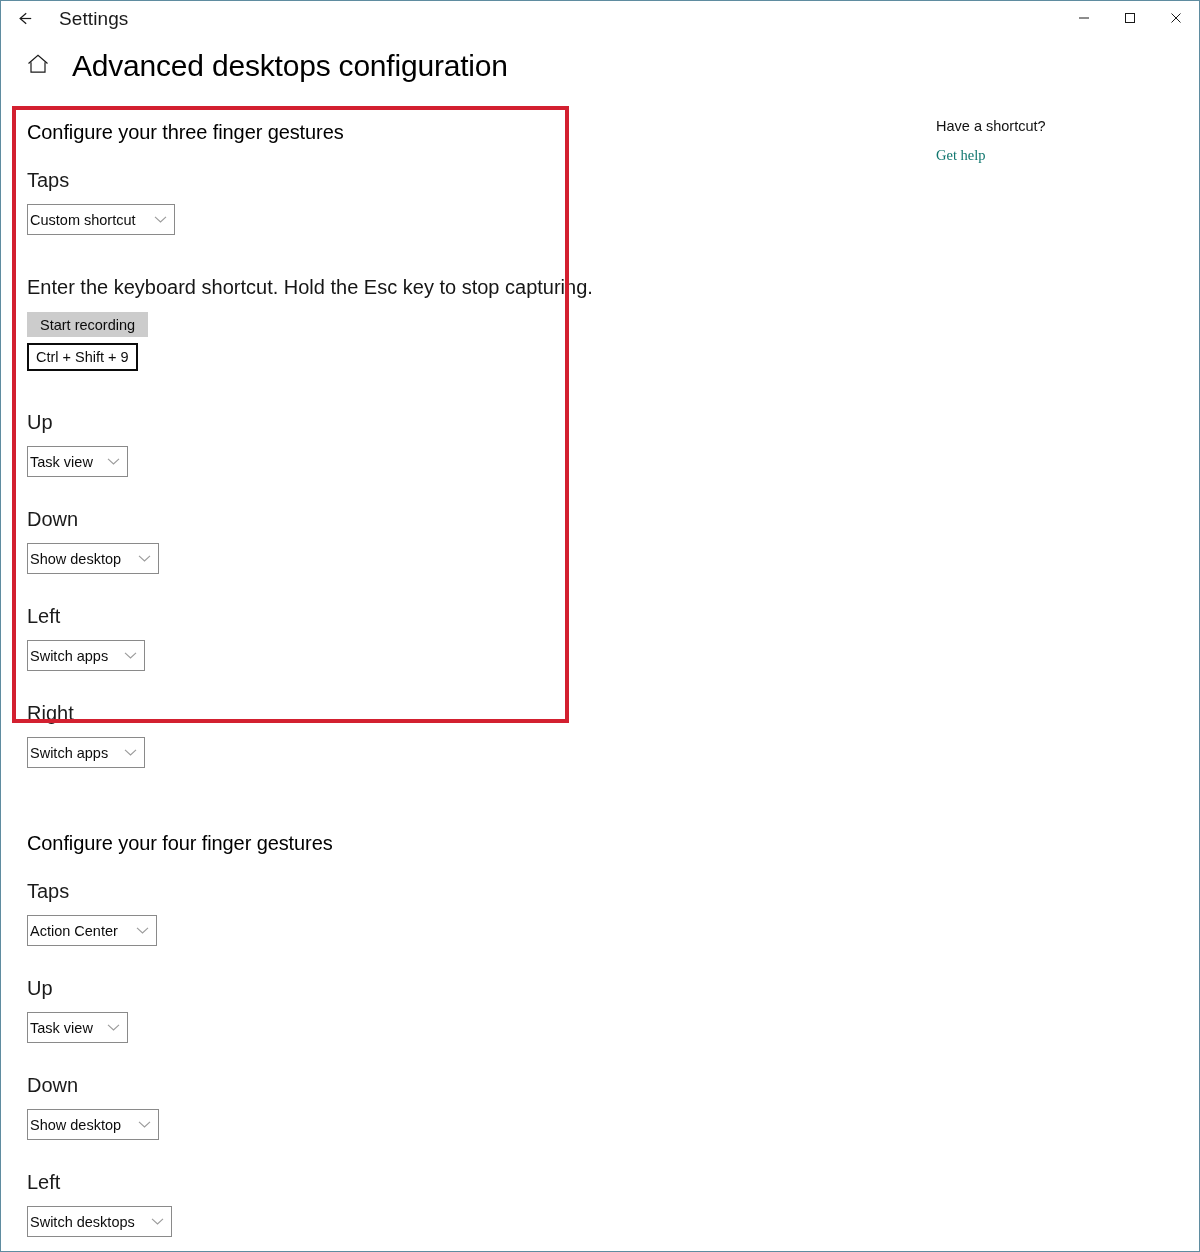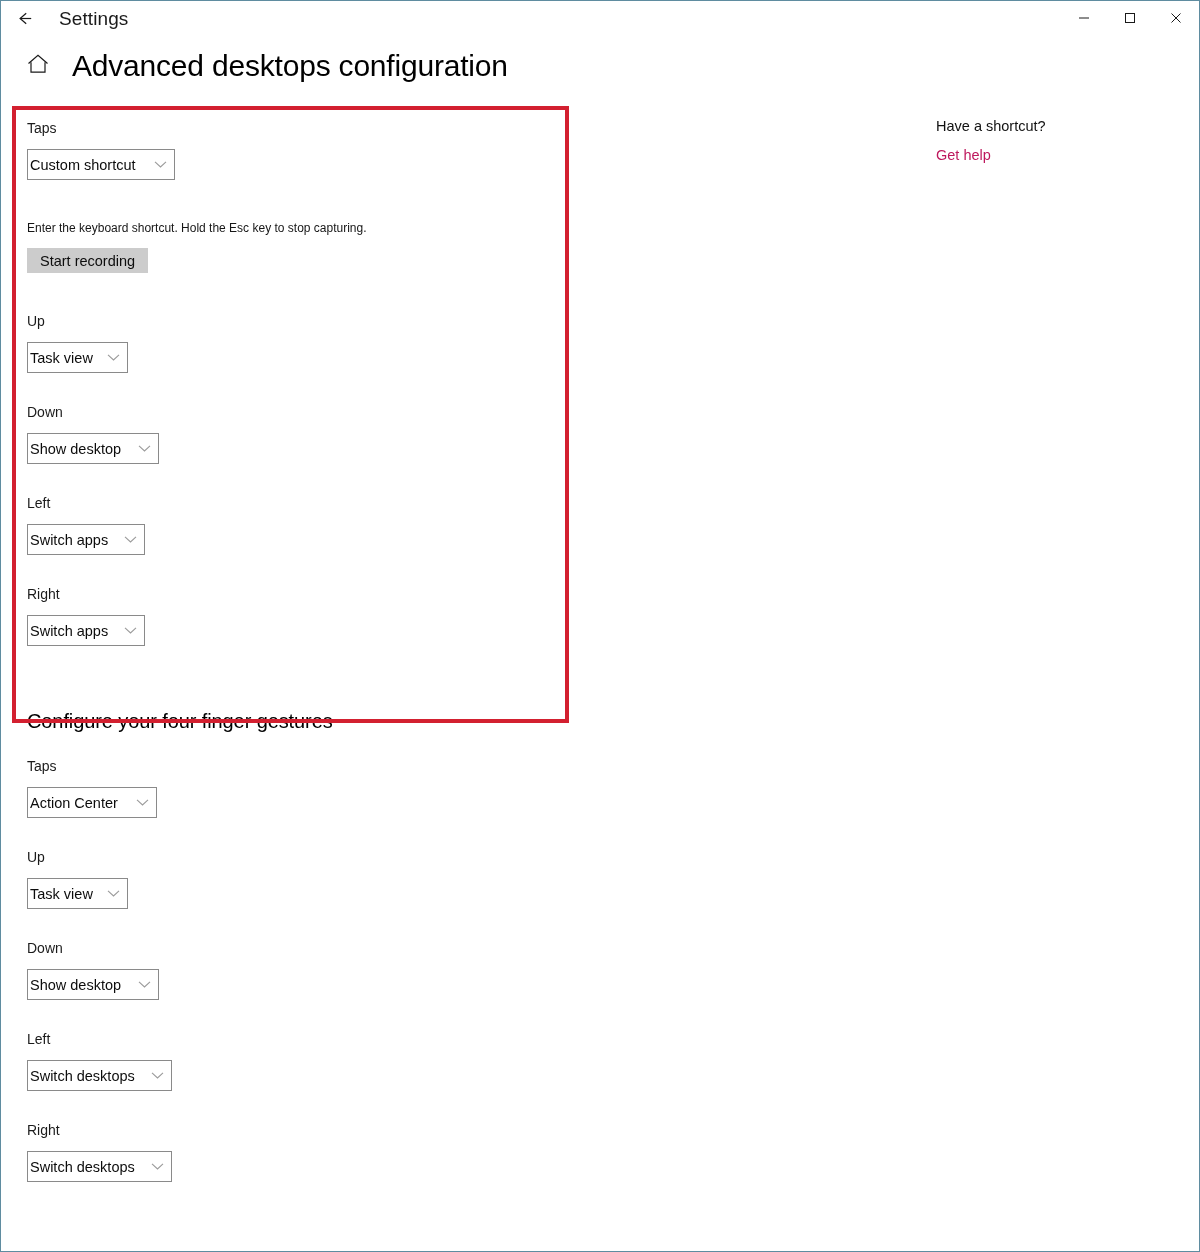--- a/index.html
+++ b/index.html
@@ -119,21 +119,21 @@
   .section-heading {
     font-size: 20px;
     font-weight: 400;
     color: #000000;
     letter-spacing: -0.1px;
     margin: 0;
     padding: 0;
   }
 
   .field-label {
-    font-size: 14px;
+    font-size: 20px;
     color: #1b1b1b;
     line-height: 1;
   }
 
   .combo {
     display: inline-flex;
     align-items: center;
     justify-content: space-between;
     box-sizing: border-box;
     height: 31px;
@@ -148,21 +148,21 @@
     color: #0c0c0c;
     white-space: nowrap;
   }
   .combo-chevron {
     margin-left: 12px;
     display: flex;
     align-items: center;
   }
 
   .hint-text {
-    font-size: 12px;
+    font-size: 20px;
     color: #161616;
     white-space: nowrap;
   }
 
   .record-btn {
     display: inline-flex;
     align-items: center;
     justify-content: center;
     box-sizing: border-box;
     height: 25px;
@@ -198,23 +198,24 @@
   }
   .help-heading {
     font-size: 14.5px;
     color: #111111;
     line-height: 1;
   }
   .help-link {
     display: inline-block;
     margin-top: 13px;
     font-size: 14.5px;
-    color: #be185d;
+    color: #0f766e;
     text-decoration: none;
     cursor: pointer;
+    font-family: Liberation Serif, serif;
   }
 </style>
 </head>
 <body>
 
 <div class="window">
 
   <div class="titlebar">
     <div class="back-btn">
       <span>
@@ -261,37 +262,41 @@
       </span>
     </div>
     <div class="page-title">Advanced desktops configuration</div>
   </div>
 
   <div class="highlight-box"></div>
 
   <div class="content">
 
     <div>
+      <div class="section-heading" style="margin-bottom:26px;">Configure your three finger gestures</div>
 
       <div class="field-label" style="margin-bottom:14px;">Taps</div>
       <div class="combo" style="width:148px;">
         <span class="combo-text">Custom shortcut</span>
         <span class="combo-chevron">
           <svg width="13" height="9" viewBox="0 0 13 9">
               <path d="M1 1.8 L6.5 7 L12 1.8" fill="none" stroke="#9b9b9b" stroke-width="1.1"></path>
             </svg>
         </span>
       </div>
 
       <div class="hint-text" style="margin-top:41px;">Enter the keyboard shortcut. Hold the Esc key to stop capturing.</div>
 
       <div style="margin-top:13px;">
         <button class="record-btn">Start recording</button>
       </div>
 
+      <div style="margin-top:6px;">
+        <span class="shortcut-field">Ctrl + Shift + 9</span>
+      </div>
 
       <div class="field-label" style="margin-top:41px; margin-bottom:14px;">Up</div>
       <div class="combo" style="width:101px;">
         <span class="combo-text">Task view</span>
         <span class="combo-chevron">
           <svg width="13" height="9" viewBox="0 0 13 9">
               <path d="M1 1.8 L6.5 7 L12 1.8" fill="none" stroke="#9b9b9b" stroke-width="1.1"></path>
             </svg>
         </span>
       </div>

